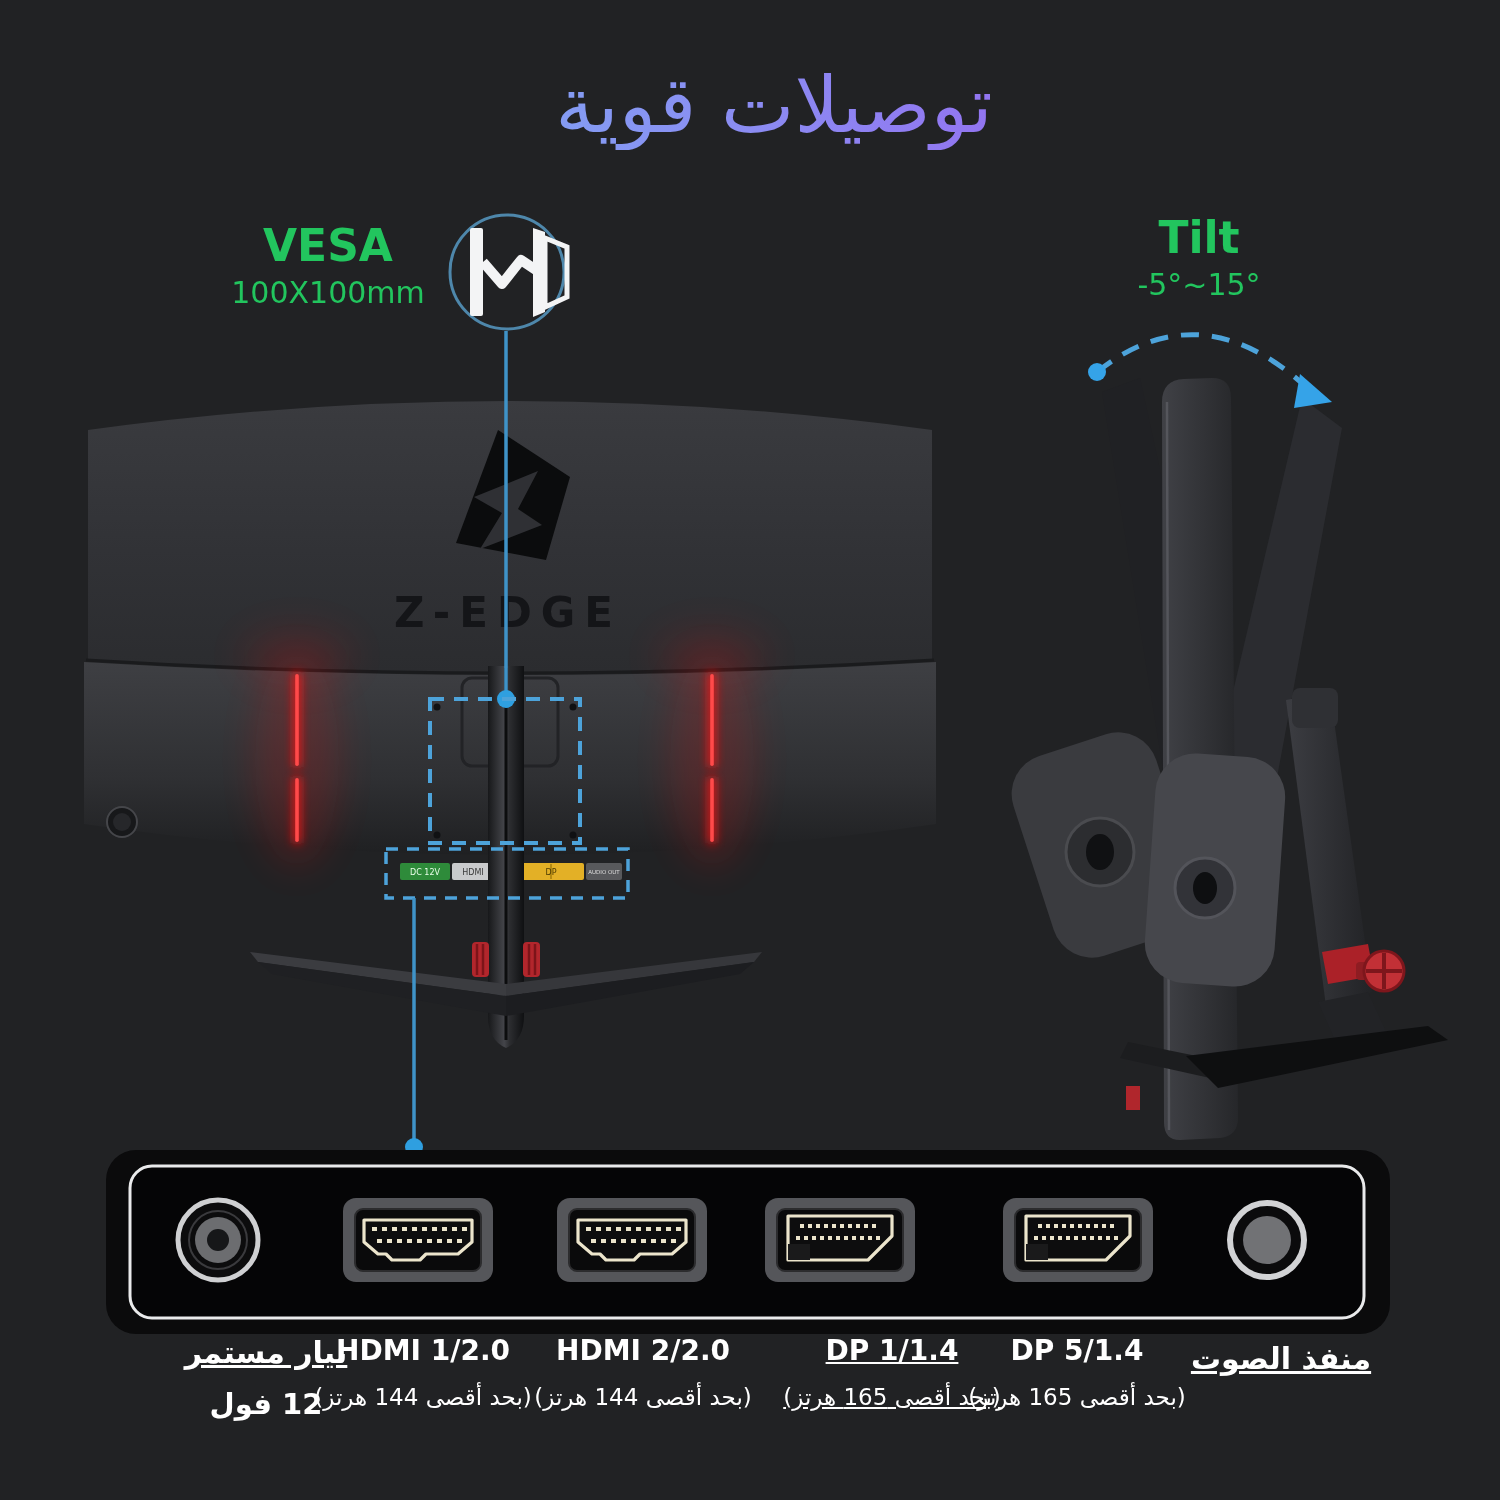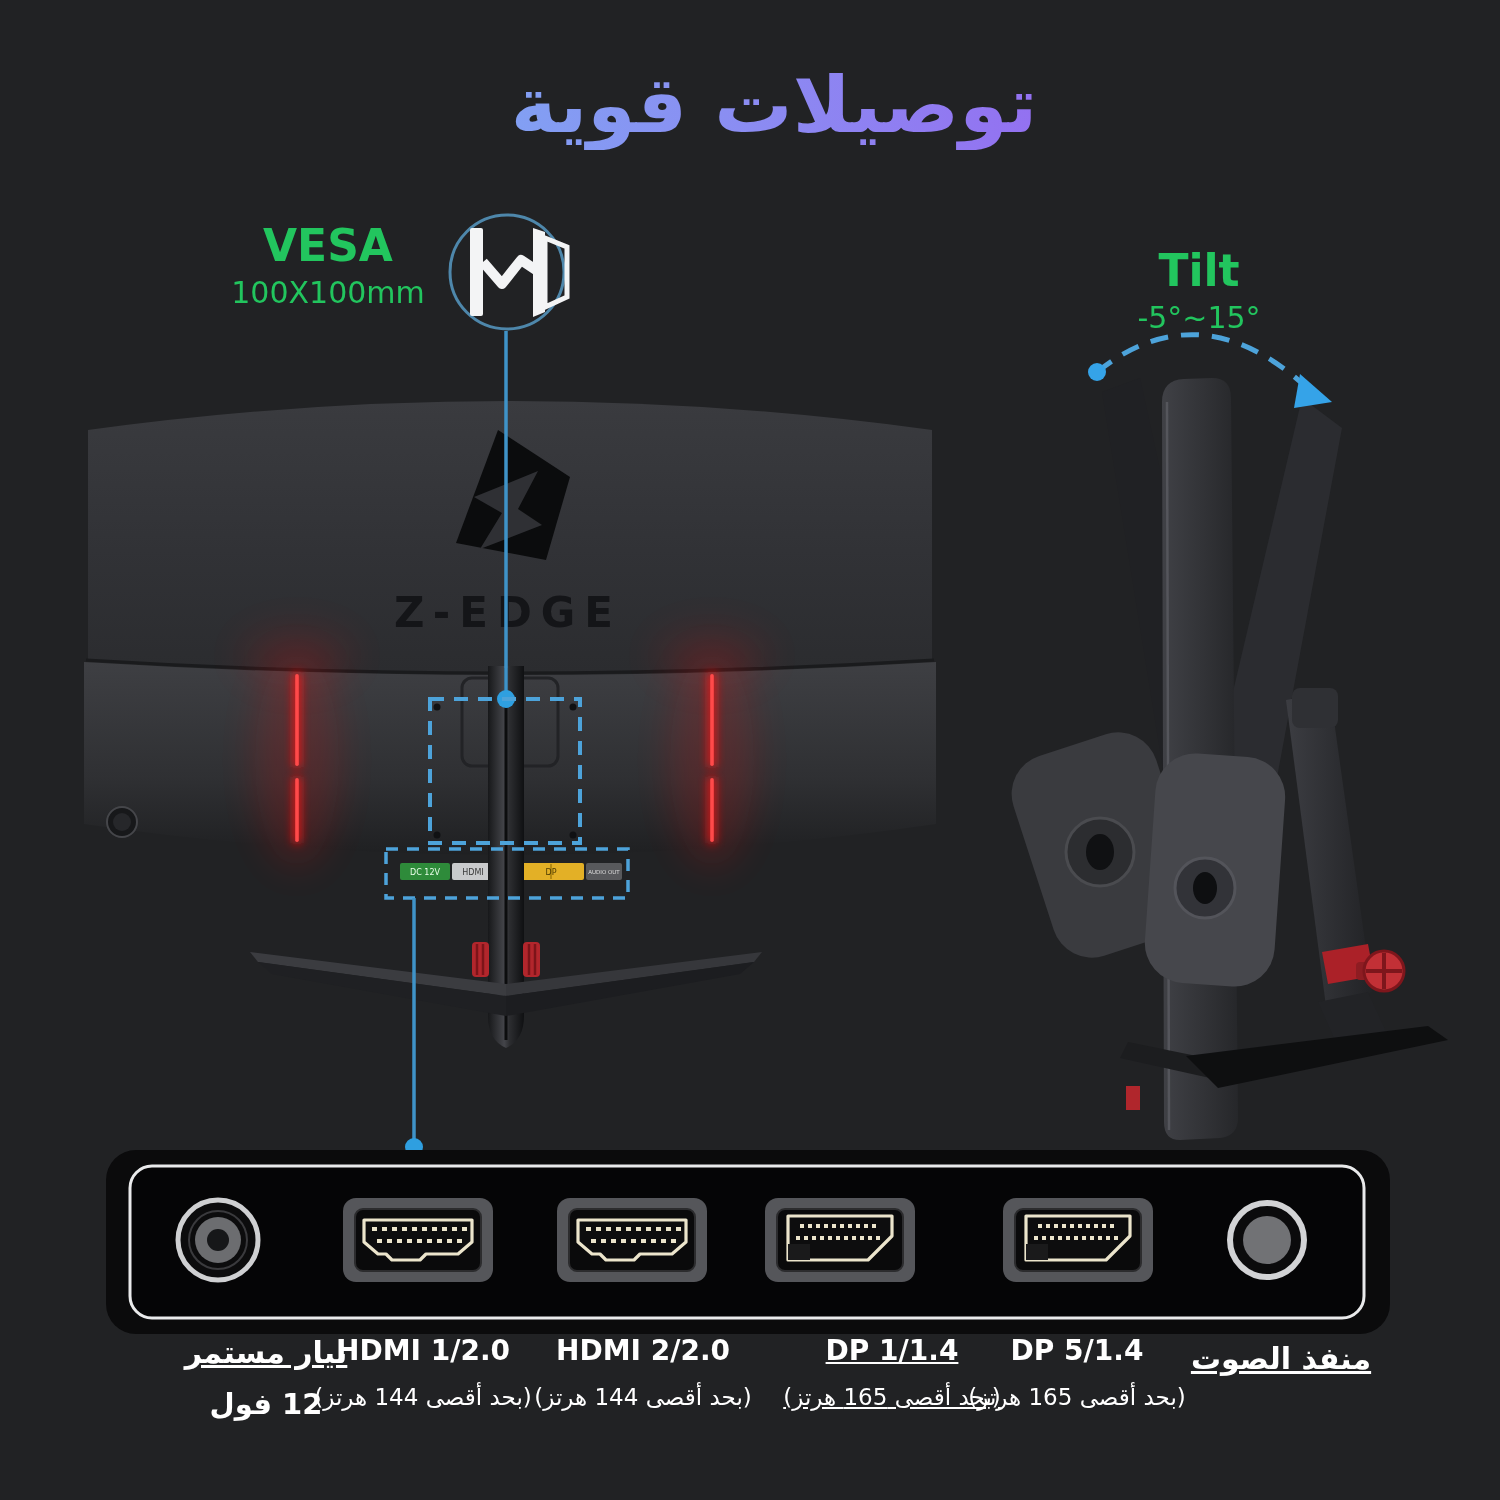--- a/index.html
+++ b/index.html
@@ -4,31 +4,31 @@
 <style>
   html,body{margin:0;padding:0;background:#212224;}
   .canvas{
     position:relative;width:1500px;height:1500px;overflow:hidden;
     background:#212224;
     font-family:"DejaVu Sans","Liberation Sans",sans-serif;
   }
   .art{position:absolute;inset:0;width:1500px;height:1500px;}
   .page-title{
     position:absolute;top:60px;left:0;right:0;margin:0;text-align:center;
-    font-size:78px;font-weight:700;letter-spacing:1px;
+    font-size:78px;font-weight:400;letter-spacing:1px;
     background:linear-gradient(90deg,#74c0f5 8%,#8b8cf2 50%,#9d50ef 92%);
     -webkit-background-clip:text;background-clip:text;color:transparent;
     z-index:5;
     padding-left:48px;
   }
   .callout{position:absolute;text-align:center;color:#22c55e;z-index:5;}
   .callout .big{font-size:44px;font-weight:700;line-height:1;}
   .callout .small{font-size:30px;font-weight:400;margin-top:10px;line-height:1;}
   .vesa-block{left:197px;top:224px;width:262px;}
-  .tilt-block{left:1068px;top:249px;width:262px;}
+  .tilt-block{left:1068px;top:216px;width:262px;}
   .port-label{position:absolute;top:1336px;width:280px;text-align:center;color:#ffffff;z-index:5;}
   .port-name{font-size:28px;font-weight:700;line-height:1.1;}
   .port-name.ar{font-size:30px;text-decoration:underline;}
   .port-detail{font-size:23px;font-weight:400;margin-top:18px;line-height:1.1;}
   .port-detail.ar-big{font-size:29px;font-weight:700;margin-top:20px;}
 </style>
 </head>
 <body>
 
 <div class="canvas">

